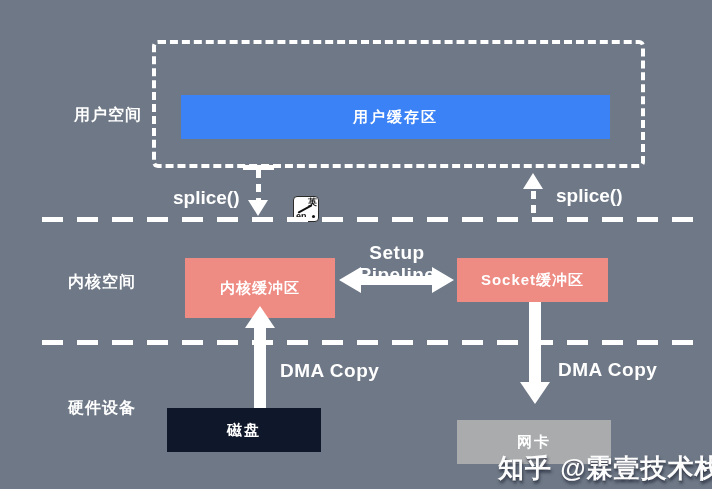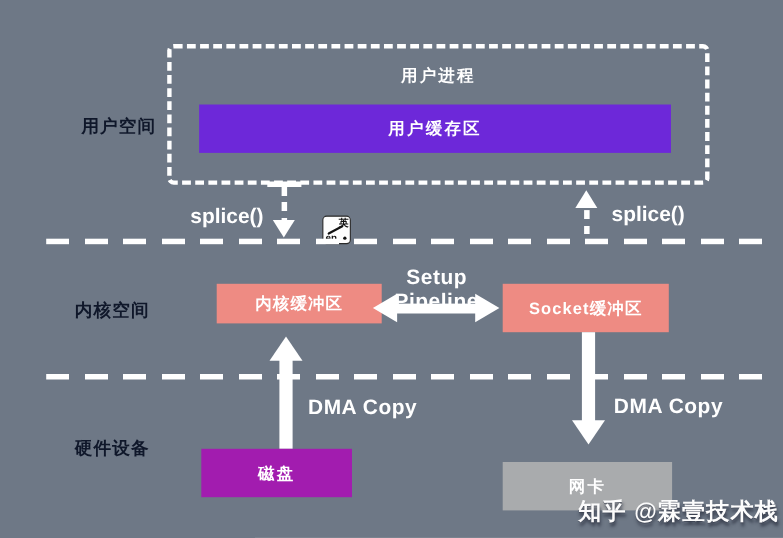--- a/index.html
+++ b/index.html
@@ -9,21 +9,21 @@
   .canvas {
     position:relative;
     width:712px; height:489px;
     background:#6e7886;
     overflow:hidden;
     margin:0 auto;
   }
 
   .layer-label {
     position:absolute;
-    color:#0f172a;
+    color:#ffffff;
     font-size:16px;
     font-weight:bold;
     letter-spacing:1px;
     text-align:center;
   }
 
   
   .user-space-box {
     position:absolute;
     left:152px; top:40px;
@@ -38,24 +38,24 @@
     color:#ffffff; font-size:15px; font-weight:bold;
     letter-spacing:2px;
   }
 
   .node {
     position:absolute;
     display:flex; align-items:center; justify-content:center;
     color:#ffffff; font-size:15px; font-weight:bold;
     letter-spacing:2px;
   }
-  .user-buffer   { left:181px; top:95px;  width:429px; height:44px; background:#6d28d9; }
-  .kernel-buffer { left:197px; top:258px; width:150px; height:36px; background:#ee8b83; letter-spacing:1px; }
+  .user-buffer   { left:181px; top:95px;  width:429px; height:44px; background:#3b82f6; }
+  .kernel-buffer { left:185px; top:258px; width:150px; height:60px; background:#ee8b83; letter-spacing:1px; }
   .socket-buffer { left:457px; top:258px; width:151px; height:44px; background:#ee8b83; letter-spacing:1px; }
-  .disk-node     { left:183px; top:408px; width:137px; height:44px; background:#a21caf; }
+  .disk-node     { left:167px; top:408px; width:154px; height:44px; background:#0f172a; }
   .nic-node      { left:457px; top:408px; width:154px; height:44px; background:#a9abad;margin-top:12px; }
 
   .en-label {
     position:absolute;
     color:#ffffff; font-size:19px; font-weight:bold;
   }
 
   
   .h-dashed {
     position:absolute;
@@ -117,37 +117,36 @@
     position:absolute; left:3px; top:11px; width:16px; height:2px;
     background:#111; transform:rotate(-28deg); border-radius:2px;
   }
   .stamp .en { position:absolute; left:2px; bottom:0px; font-size:9px; font-weight:bold; color:#111; line-height:10px; }
   .stamp .dot { position:absolute; right:3px; bottom:3px; width:3px; height:3px; background:#111; border-radius:50%; }
 
   .site-watermark {
     position:absolute;
     left:498px; top:451px; width:210px;
     color:#fcfcfc;
-    font-size:21px; font-weight:bold;
+    font-size:26px; font-weight:bold;
     letter-spacing:1px;
     text-align:right;
     text-shadow:1px 3px 3px rgba(45,50,66,0.85), 0 1px 0 rgba(60,65,80,0.6);
     white-space:nowrap;
   }
 </style>
 </head>
 <body>
 
 <div class="canvas">
 
   <div class="layer-label" style="left:70px; top:105px; width:76px;">用户空间</div>
 
   <div class="user-space-box"></div>
 
-  <div class="user-process-title">用户进程</div>
 
   <div class="node user-buffer">用户缓存区</div>
 
   <div class="en-label" style="left:173px; top:187px;">splice()</div>
   <div class="tbar" style="left:243px; top:165px; width:31px; height:5px;"></div>
   <div class="v-dashed" style="left:256px; top:170px; height:31px;"></div>
   <div class="tri tri-down" style="left:248px; top:200px;"></div>
 
   <div class="tri tri-up" style="left:523px; top:173px;"></div>
   <div class="v-dashed" style="left:531px; top:191px; height:26px;"></div>

